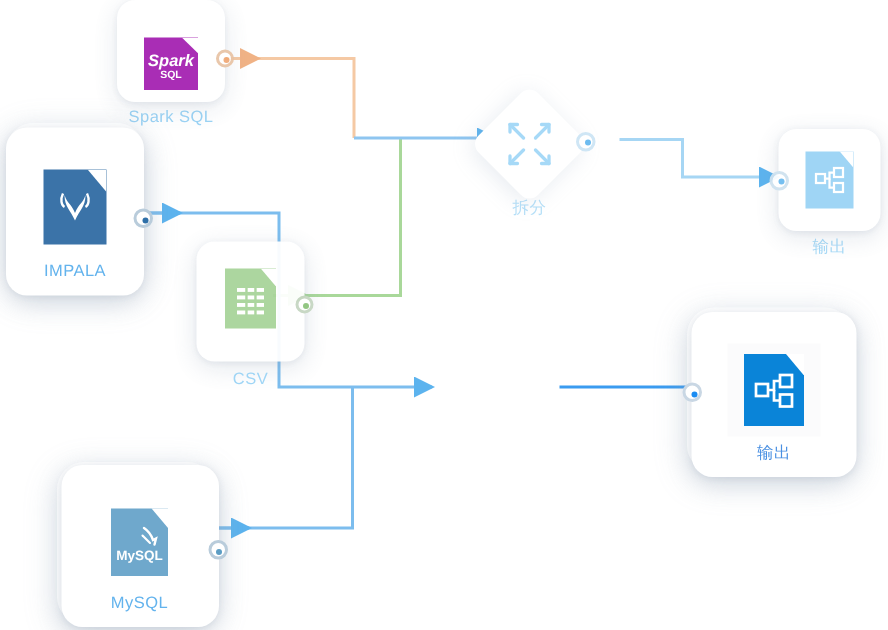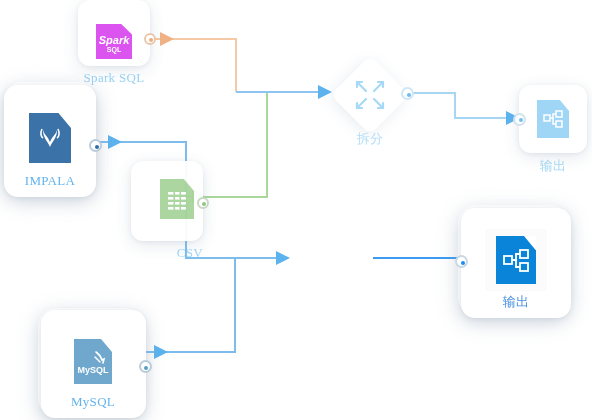--- a/index.html
+++ b/index.html
@@ -12,21 +12,21 @@
 
   
   .node{position:absolute;display:flex;flex-direction:column;align-items:center;
         justify-content:center;box-sizing:border-box;}
   .card{position:relative;box-sizing:border-box;background:#ffffff;
         border-radius:14px;display:flex;flex-direction:column;
         align-items:center;justify-content:center;
         box-shadow:0 4px 16px rgba(140,155,175,.24),0 1px 4px rgba(140,155,175,.16);}
   .inner{background:#fbfcfd;display:flex;flex-direction:column;
          align-items:center;justify-content:center;box-sizing:border-box;}
-  .label{font-size:13px;letter-spacing:.3px;line-height:1;white-space:nowrap;font-family:Liberation Serif, serif;}
+  .label{font-size:11px;letter-spacing:.3px;line-height:1;white-space:nowrap;}
 
   
   .fileicon{position:relative;display:block;}
   .fileicon .corner{position:absolute;right:0;top:0;width:30%;height:30%;
                     background:#ffffff;clip-path:polygon(0 0,100% 100%,100% 0);}
   .fileicon .glyph{position:absolute;left:0;right:0;bottom:8%;top:18%;
                    display:flex;align-items:center;justify-content:center;
                    color:#ffffff;font-weight:bold;}
 
   
@@ -74,21 +74,21 @@
 
     <path d="M143,352 L235,352 L235,258" fill="none" stroke="#7cbdee" stroke-width="2"></path>
     <path d="M143,352 L166,352" fill="none" stroke="#7cbdee" stroke-width="2" marker-end="url(#ah-blue)"></path>
 
     <path d="M373,258 L500,258" fill="none" stroke="#3a9bf0" stroke-width="2" marker-end="url(#ah-blue-strong)"></path>
   </svg>
 
   <div class="node" style="left:78px;top:0px;width:72px;height:84px;">
     <div class="card" style="width:72px;height:72px;border-radius:12px;opacity:.92;">
       <div class="inner" style="width:52px;height:52px;border-radius:3px;background:#ffffff;">
-        <div class="fileicon" style="width:36px;height:42px;background:#d946ef;margin-top:17px;">
+        <div class="fileicon" style="width:36px;height:42px;background:#a21caf;margin-top:17px;">
           <div class="corner"></div>
           <div class="glyph" style="flex-direction:column;font-size:11px;font-style:italic;">
             <span>Spark</span>
             <span style="font-size:7px;font-style:normal;">SQL</span>
           </div>
         </div>
       </div>
       <div class="port" style="right:-6px;top:33px;width:12px;height:12px;border:2px solid #e8c3a4;">
         <div style="position:absolute;left:3px;top:3px;width:4px;height:4px;border-radius:50%;background:#f0a875;"></div>
       </div>
@@ -110,21 +110,21 @@
         </div>
       </div>
       <div class="label" style="color:#63b3ed;position:absolute;bottom:10px;">IMPALA</div>
       <div class="port" style="right:-6px;top:54px;width:13px;height:13px;border:2px solid #b9ccdb;">
         <div style="position:absolute;left:3.5px;top:3.5px;width:4px;height:4px;border-radius:50%;background:#2e6fa8;"></div>
       </div>
     </div>
   </div>
 
   <div class="node" style="left:131px;top:155px;width:72px;height:92px;">
-    <div class="card" style="width:72px;height:80px;border-radius:12px;opacity:.95;align-items:flex-end;">
+    <div class="card" style="width:72px;height:80px;border-radius:12px;opacity:.95;">
       <div class="inner" style="width:52px;height:52px;background:#ffffff;margin-top:-4px;">
         <div class="fileicon" style="width:34px;height:40px;background:#a8d49a;">
           <div class="corner"></div>
           <svg width="34" height="40" viewBox="0 0 34 40" style="position:absolute;left:0;top:0;">
             <g fill="#ffffff">
               <rect x="8" y="13" width="18" height="2.6"></rect>
               <rect x="8" y="18" width="18" height="2.6"></rect>
               <rect x="8" y="23" width="18" height="2.6"></rect>
               <rect x="8" y="28" width="18" height="2.6"></rect>
             </g>
@@ -157,21 +157,21 @@
           </div>
         </div>
       </div>
       <div class="label" style="color:#63b3ed;position:absolute;bottom:10px;">MySQL</div>
       <div class="port" style="right:-6px;top:50px;width:13px;height:13px;border:2px solid #b9ccdb;">
         <div style="position:absolute;left:3.5px;top:3.5px;width:4px;height:4px;border-radius:50%;background:#5c9dc4;"></div>
       </div>
     </div>
   </div>
 
-  <div class="node" style="left:329px;top:55px;width:82px;height:90px;">
+  <div class="node" style="left:312px;top:55px;width:82px;height:90px;">
     <div class="diamond" style="width:80px;height:80px;">
       <div class="dshape" style="width:56px;height:56px;
                   box-shadow:0 3px 14px rgba(150,170,190,.22);"></div>
       <svg width="40" height="40" viewBox="0 0 40 40" style="position:relative;z-index:2;">
         <g stroke="#a6d9f7" stroke-width="2.2" fill="none" stroke-linecap="round" stroke-linejoin="round">
           <path d="M16,16 L7,7"></path>
             <path d="M7,12 L7,7 L12,7"></path>
           <path d="M24,16 L33,7"></path>
             <path d="M28,7 L33,7 L33,12"></path>
           <path d="M16,24 L7,33"></path>

